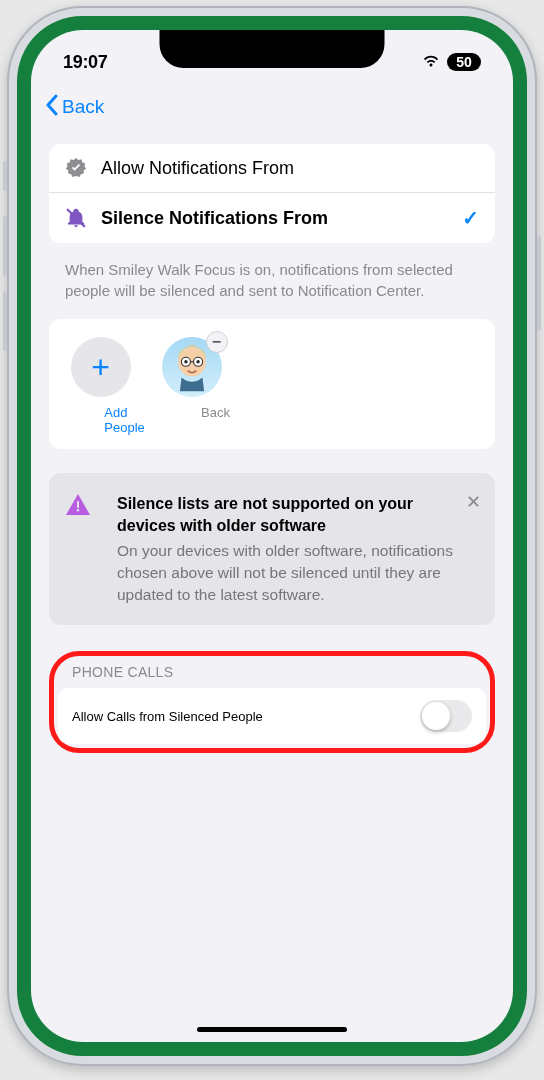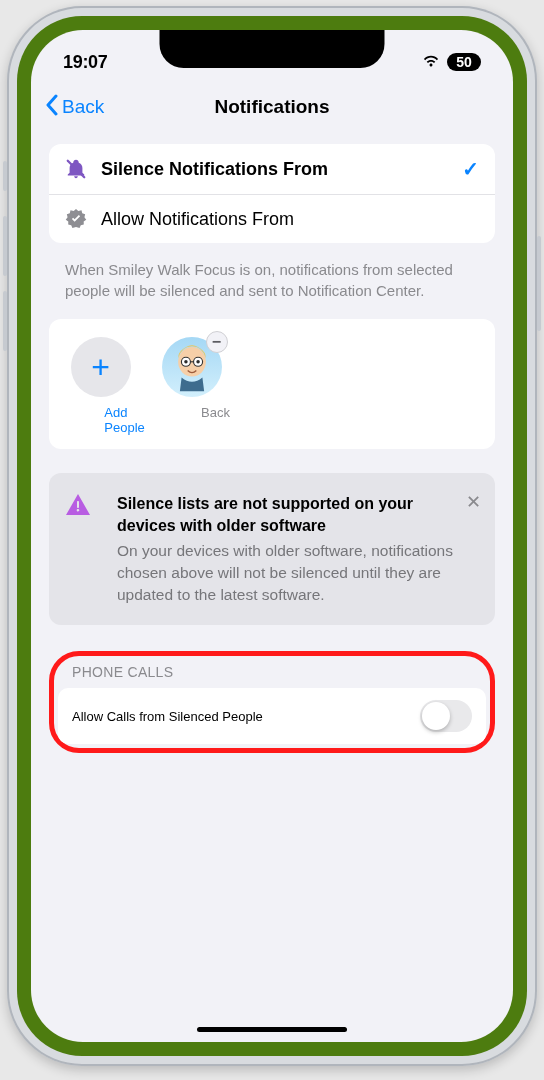--- a/index.html
+++ b/index.html
@@ -22,21 +22,21 @@
       background: #d8dbdf;
       border-radius: 75px;
       padding: 10px;
       position: relative;
       box-shadow: inset 0 0 0 2px #b0b5bc, 0 4px 12px rgba(0,0,0,0.2);
       margin-top: 6px;
     }
     .phone-inner {
       width: 100%;
       height: 100%;
-      background: #4d7c0f;
+      background: #15803d;
       border-radius: 65px;
       padding: 14px;
       position: relative;
     }
     .screen {
       width: 100%;
       height: 100%;
       background: #f2f2f7;
       border-radius: 52px;
       overflow: hidden;
@@ -337,43 +337,42 @@
 
       <div class="nav-bar">
         <div class="back-btn">
           <span class="back-chevron">
             <svg viewBox="0 0 14 22">
                 <path fill="none" stroke="#0a84ff" stroke-width="3" stroke-linecap="round" stroke-linejoin="round" d="M11 2L3 11l8 9"></path>
               </svg>
           </span>
           <span>Back</span>
         </div>
-        <div class="nav-title">Notifications</div>
       </div>
 
       <div class="content">
         <div class="list-group">
+          <div class="list-row">
+            <span class="row-icon">
+              <svg width="22" height="22" viewBox="0 0 24 24">
+                  <path fill="#8e8e93" d="M12 1l2.5 2.2L18 2.4l.8 3.3 3.2 1.1-.8 3.2 2 2.8-2.8 1.8.1 3.4-3.3.7-1.3 3.1L12 20.6l-3.9 1.2-1.3-3.1-3.3-.7.1-3.4L.8 12.8l2-2.8L2 6.8l3.2-1.1L6 2.4l3.5.8L12 1z"></path>
+                  <path fill="#fff" d="M10.5 15l-3-3 1.4-1.4 1.6 1.6 4.6-4.6L16.5 9z"></path>
+                </svg>
+            </span>
+            <span class="row-text">Allow Notifications From</span>
+          </div>
           <div class="list-row">
             <span class="row-icon">
               <svg width="22" height="22" viewBox="0 0 24 24">
                   <path fill="#7e57c2" d="M12 2C10.3 2 9 3.3 9 5v.3C6.6 6.2 5 8.4 5 11v5l-2 2v1h18v-1l-2-2v-5c0-2.6-1.6-4.8-4-5.7V5c0-1.7-1.3-3-3-3zm0 20c1.1 0 2-.9 2-2h-4c0 1.1.9 2 2 2z"></path>
                   <line x1="3" y1="3" x2="21" y2="21" stroke="#7e57c2" stroke-width="2.5" stroke-linecap="round"></line>
                 </svg>
             </span>
             <span class="row-text bold">Silence Notifications From</span>
             <span class="checkmark">✓</span>
-          </div>
-          <div class="list-row">
-            <span class="row-icon">
-              <svg width="22" height="22" viewBox="0 0 24 24">
-                  <path fill="#8e8e93" d="M12 1l2.5 2.2L18 2.4l.8 3.3 3.2 1.1-.8 3.2 2 2.8-2.8 1.8.1 3.4-3.3.7-1.3 3.1L12 20.6l-3.9 1.2-1.3-3.1-3.3-.7.1-3.4L.8 12.8l2-2.8L2 6.8l3.2-1.1L6 2.4l3.5.8L12 1z"></path>
-                  <path fill="#fff" d="M10.5 15l-3-3 1.4-1.4 1.6 1.6 4.6-4.6L16.5 9z"></path>
-                </svg>
-            </span>
-            <span class="row-text">Allow Notifications From</span>
           </div>
         </div>
 
         <div class="help-text">When Smiley Walk Focus is on, notifications from selected people will be silenced and sent to Notification Center.</div>
 
         <div class="people-card">
           <div class="people-item">
             <div class="people-circle add">
               <span class="plus-sign">+</span>
             </div>

